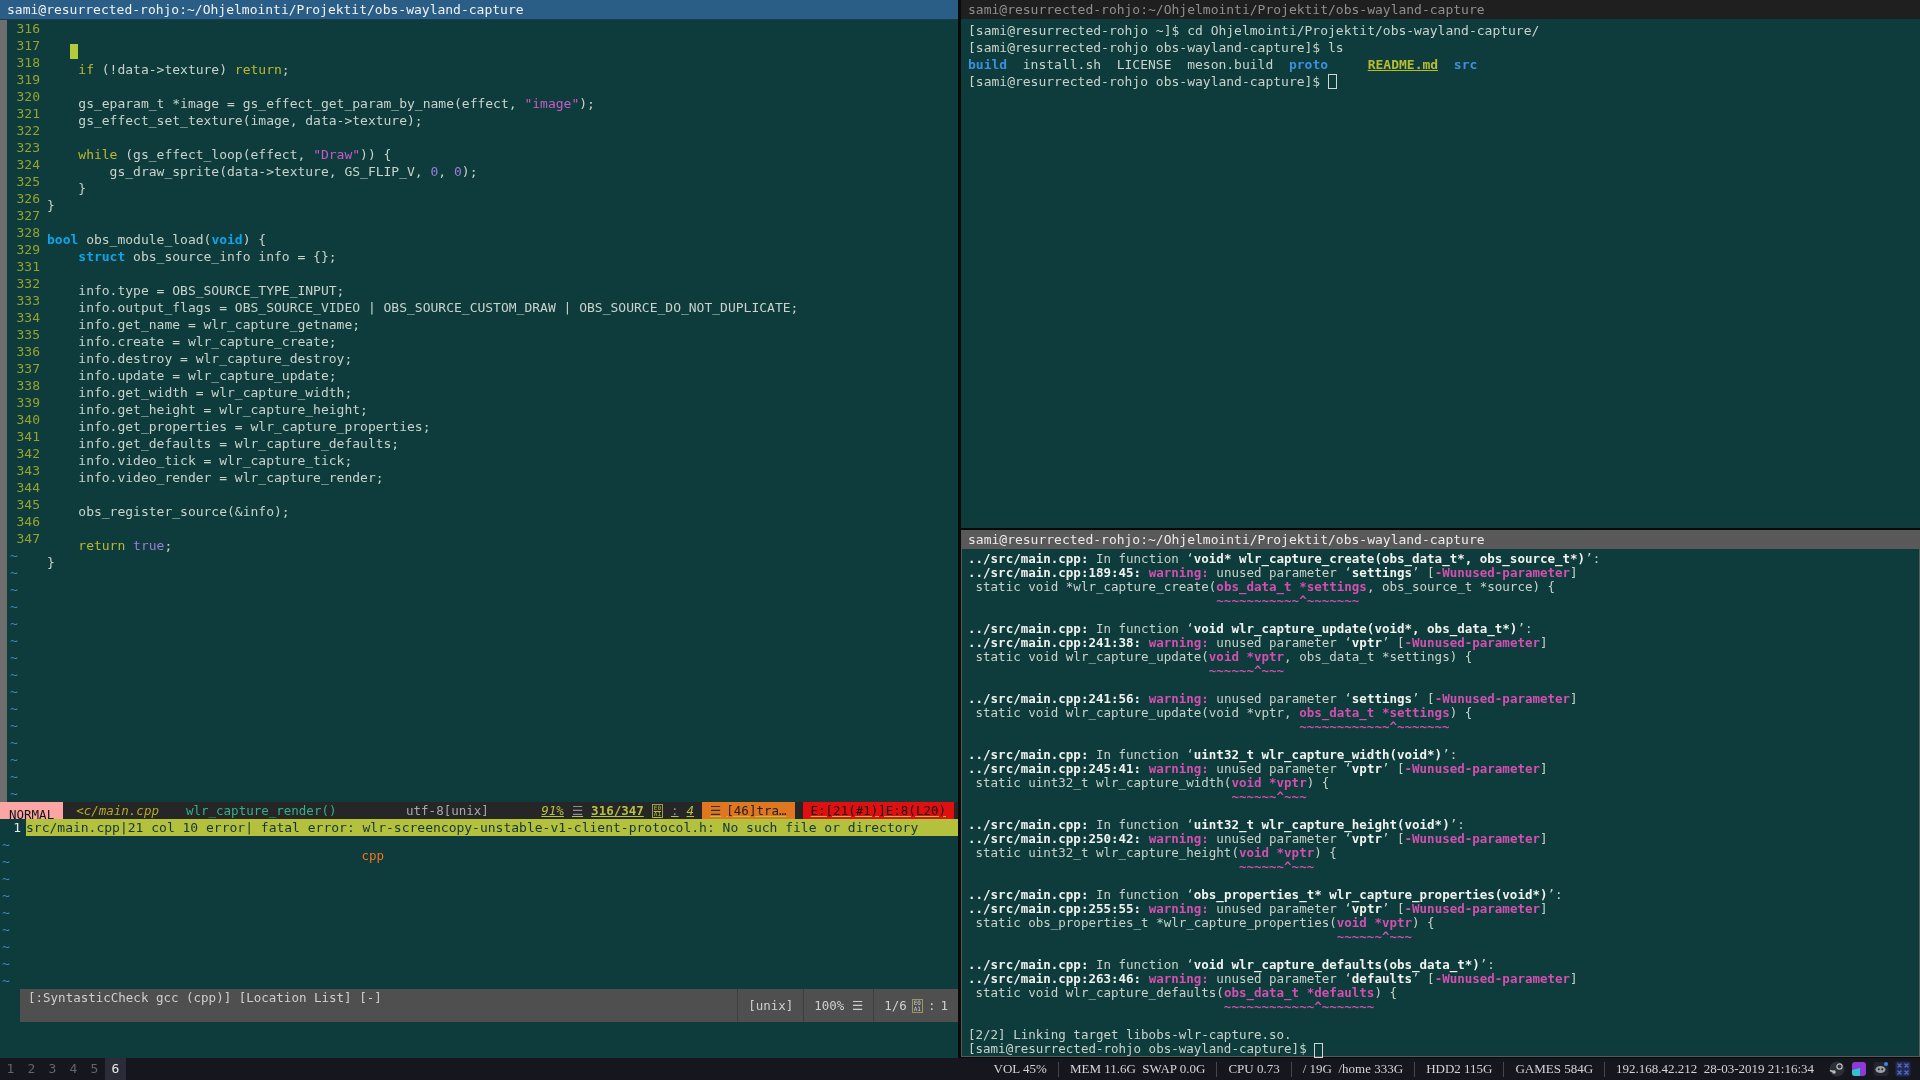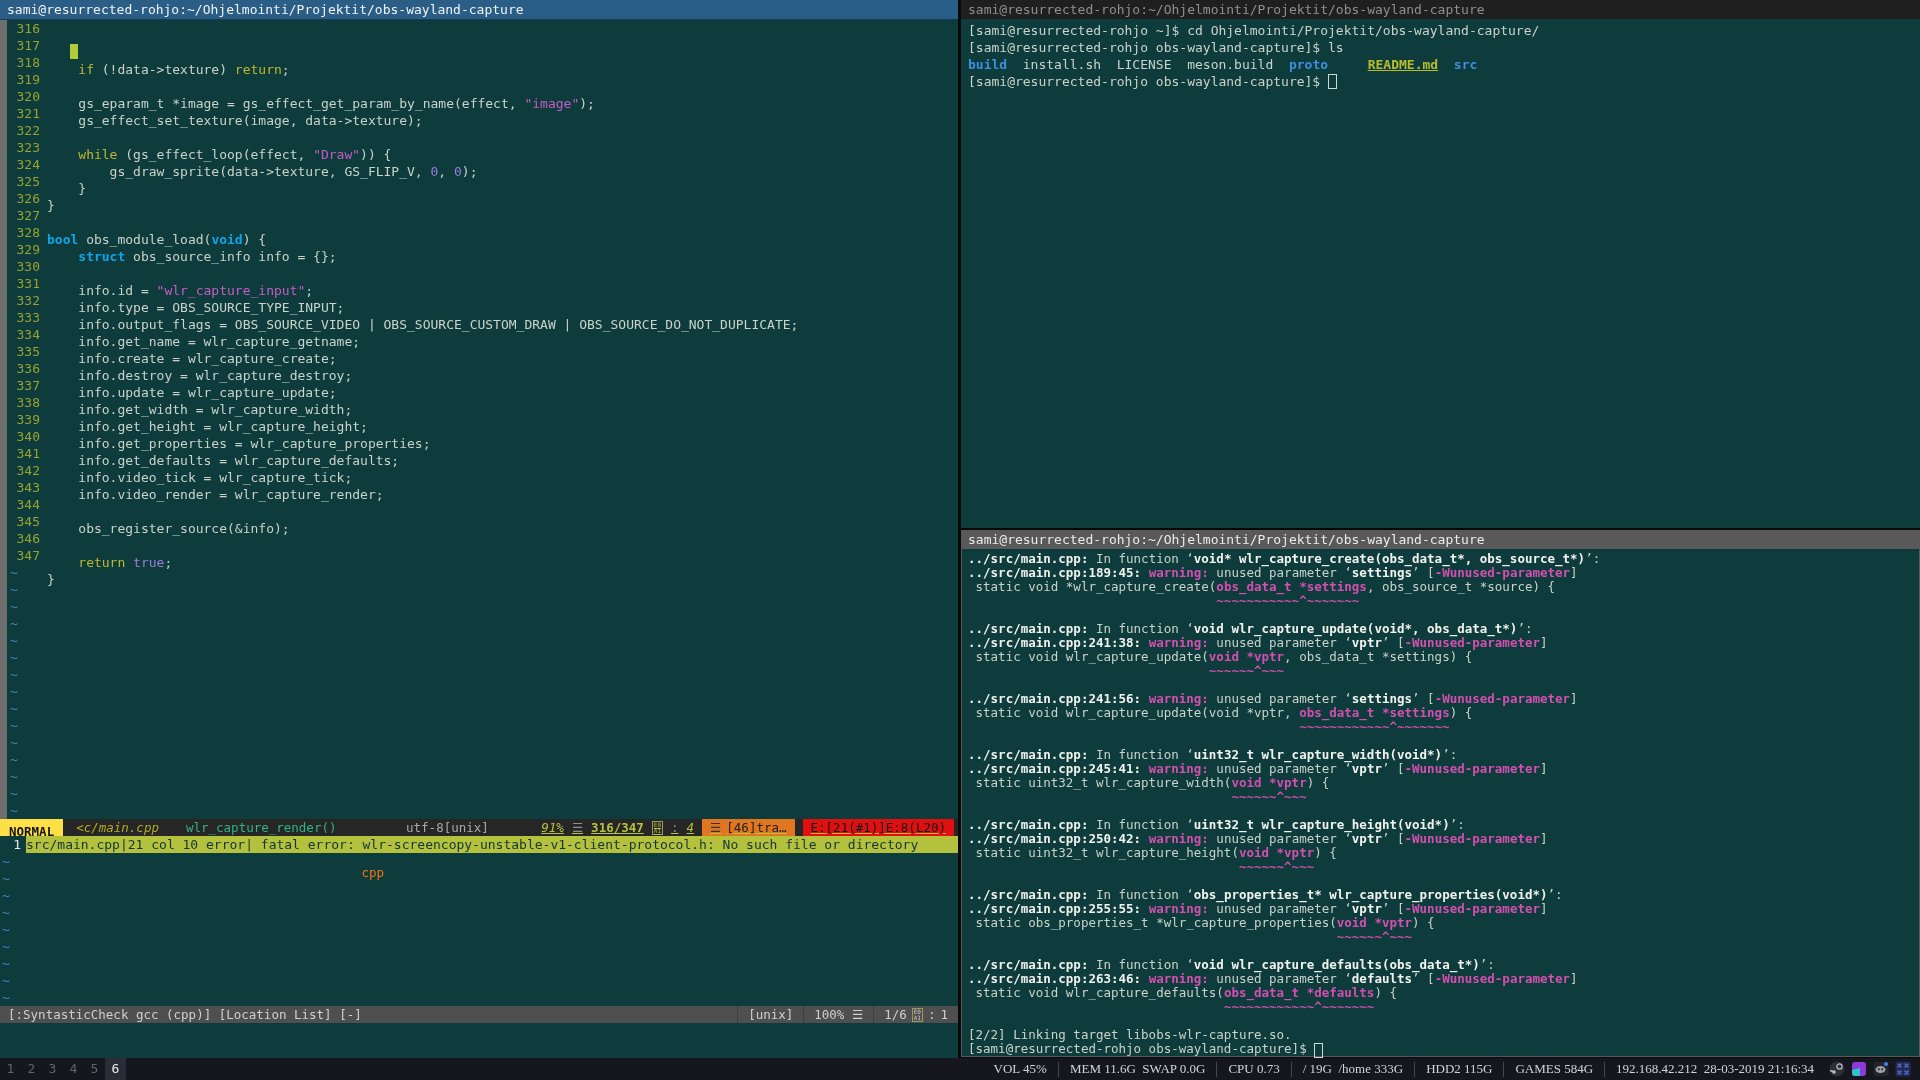--- a/index.html
+++ b/index.html
@@ -32,41 +32,41 @@
   .t-g{color:#0ea5e9;font-weight:bold;}
   .t-s{color:#c75bc7;}
   .t-n{color:#9d7bdc;}
   .t-blue{color:#3d8fdd;font-weight:bold;}
   .t-ymd{color:#b9bd2c;font-weight:bold;text-decoration:underline;padding-left:24px;}
   .t-cur{display:inline-block;width:8px;height:15px;background:#b2cb3a;vertical-align:-2px;}
   .t-hcur{display:inline-block;width:7px;height:13px;border:1px solid #cfd8d2;vertical-align:-2px;}
 
   
   .sl{height:17px;background:#262626;display:flex;align-items:stretch;font-size:12.5px;line-height:17px;white-space:pre;}
-  .sl-mode{background:#fde047;color:#141414;font-weight:bold;padding:4px 9px;}
+  .sl-mode{background:#fca5a5;color:#141414;font-weight:normal;padding:4px 9px;}
   .sl-file{color:#b4ab25;font-style:italic;padding:0 13px;}
   .sl-func{color:#2fb387;padding:0 14px;}
   .sl-ft{color:#f97316;padding:13px 11px;margin-top:32px;}
   .sl-enc{color:#a8a8a8;padding:0 11px;}
   .sl-right{margin-left:auto;display:flex;align-items:center;color:#b6c13d;text-decoration:underline;}
   .sl-right>span{margin:0 4px;}
   .sl-pct,.sl-col{font-style:italic;}
   .sl-lines{font-weight:bold;}
   .sl-glyph,.sl-colon{color:#8f8f8f;font-style:normal;}
   .sl-ws{background:#e0761f;color:#222;padding:0 8px;margin-left:12px;display:flex;align-items:center;gap:5px;}
   .sl-ws .sl-glyph{color:#333;}
   .sl-err{background:#e01010;color:#141414;padding:0 8px;display:flex;align-items:center;}
   .gbox{display:inline-flex;flex-direction:column;justify-content:center;border:1px solid #9a9a5a;
         font-size:6px;line-height:6px;padding:0 1px;height:12px;align-self:center;color:inherit;}
 
   .errrow{height:17px;display:flex;font-size:13px;line-height:17px;white-space:pre;}
   .errnum{width:21px;color:#e8e8e8;text-align:right;padding-right:5px;background:#0e3c3c;flex:none;}
   .errtext{background:#b4c13c;color:#14343a;flex:1;}
 
-  .gsl{height:17px;background:#4f4f4f;color:#cfcfcf;display:flex;font-size:12.5px;line-height:17px;white-space:pre;}
+  .gsl{height:33px;background:#4f4f4f;color:#cfcfcf;display:flex;font-size:12.5px;line-height:17px;white-space:pre;margin-left:20px;}
   .gsl-left{padding:0 8px;}
   .gsl-right{margin-left:auto;display:flex;}
   .gsl-seg{padding:0 10px;border-left:1px solid #3e3e3e;display:flex;align-items:center;gap:5px;}
 
   
   .termwrap{background:#0e3c3c;height:509px;font-size:13px;padding:3px 0 0 7px;}
   #right-bottom-pane .termwrap{font-size:12.5px;border-left:1px solid #595959;border-right:1px solid #595959;
        border-bottom:1px solid #595959;height:508px;padding-left:6px;box-sizing:border-box;}
   .trow{height:17px;line-height:17px;white-space:pre;}
   #right-bottom-pane .trow{height:14px;line-height:14px;}
@@ -98,21 +98,20 @@
           <div class="vrow"><span class="sign"></span><span class="lnum">320</span><span class="vcode"><span class="t-p">    gs_effect_set_texture(image, data-&gt;texture);</span></span></div>
           <div class="vrow"><span class="sign"></span><span class="lnum">321</span><span class="vcode"></span></div>
           <div class="vrow"><span class="sign"></span><span class="lnum">322</span><span class="vcode"><span class="t-p">    </span><span class="t-y">while</span><span class="t-p"> (gs_effect_loop(effect, </span><span class="t-s">"Draw"</span><span class="t-p">)) {</span></span></div>
           <div class="vrow"><span class="sign"></span><span class="lnum">323</span><span class="vcode"><span class="t-p">        gs_draw_sprite(data-&gt;texture, GS_FLIP_V, </span><span class="t-n">0</span><span class="t-p">, </span><span class="t-n">0</span><span class="t-p">);</span></span></div>
           <div class="vrow"><span class="sign"></span><span class="lnum">324</span><span class="vcode"><span class="t-p">    }</span></span></div>
           <div class="vrow"><span class="sign"></span><span class="lnum">325</span><span class="vcode"><span class="t-p">}</span></span></div>
           <div class="vrow"><span class="sign"></span><span class="lnum">326</span><span class="vcode"></span></div>
           <div class="vrow"><span class="sign"></span><span class="lnum">327</span><span class="vcode"><span class="t-g">bool</span><span class="t-p"> obs_module_load(</span><span class="t-g">void</span><span class="t-p">) {</span></span></div>
           <div class="vrow"><span class="sign"></span><span class="lnum">328</span><span class="vcode"><span class="t-p">    </span><span class="t-g">struct</span><span class="t-p"> obs_source_info info = {};</span></span></div>
           <div class="vrow"><span class="sign"></span><span class="lnum">329</span><span class="vcode"></span></div>
-          <div class="vrow"><span class="sign"></span><span class="lnum">330</span><span class="vcode"><span class="t-p">    info.id = </span><span class="t-s">"wlr_capture_input"</span><span class="t-p">;</span></span></div>
           <div class="vrow"><span class="sign"></span><span class="lnum">331</span><span class="vcode"><span class="t-p">    info.type = OBS_SOURCE_TYPE_INPUT;</span></span></div>
           <div class="vrow"><span class="sign"></span><span class="lnum">332</span><span class="vcode"><span class="t-p">    info.output_flags = OBS_SOURCE_VIDEO | OBS_SOURCE_CUSTOM_DRAW | OBS_SOURCE_DO_NOT_DUPLICATE;</span></span></div>
           <div class="vrow"><span class="sign"></span><span class="lnum">333</span><span class="vcode"><span class="t-p">    info.get_name = wlr_capture_getname;</span></span></div>
           <div class="vrow"><span class="sign"></span><span class="lnum">334</span><span class="vcode"><span class="t-p">    info.create = wlr_capture_create;</span></span></div>
           <div class="vrow"><span class="sign"></span><span class="lnum">335</span><span class="vcode"><span class="t-p">    info.destroy = wlr_capture_destroy;</span></span></div>
           <div class="vrow"><span class="sign"></span><span class="lnum">336</span><span class="vcode"><span class="t-p">    info.update = wlr_capture_update;</span></span></div>
           <div class="vrow"><span class="sign"></span><span class="lnum">337</span><span class="vcode"><span class="t-p">    info.get_width = wlr_capture_width;</span></span></div>
           <div class="vrow"><span class="sign"></span><span class="lnum">338</span><span class="vcode"><span class="t-p">    info.get_height = wlr_capture_height;</span></span></div>
           <div class="vrow"><span class="sign"></span><span class="lnum">339</span><span class="vcode"><span class="t-p">    info.get_properties = wlr_capture_properties;</span></span></div>
           <div class="vrow"><span class="sign"></span><span class="lnum">340</span><span class="vcode"><span class="t-p">    info.get_defaults = wlr_capture_defaults;</span></span></div>

